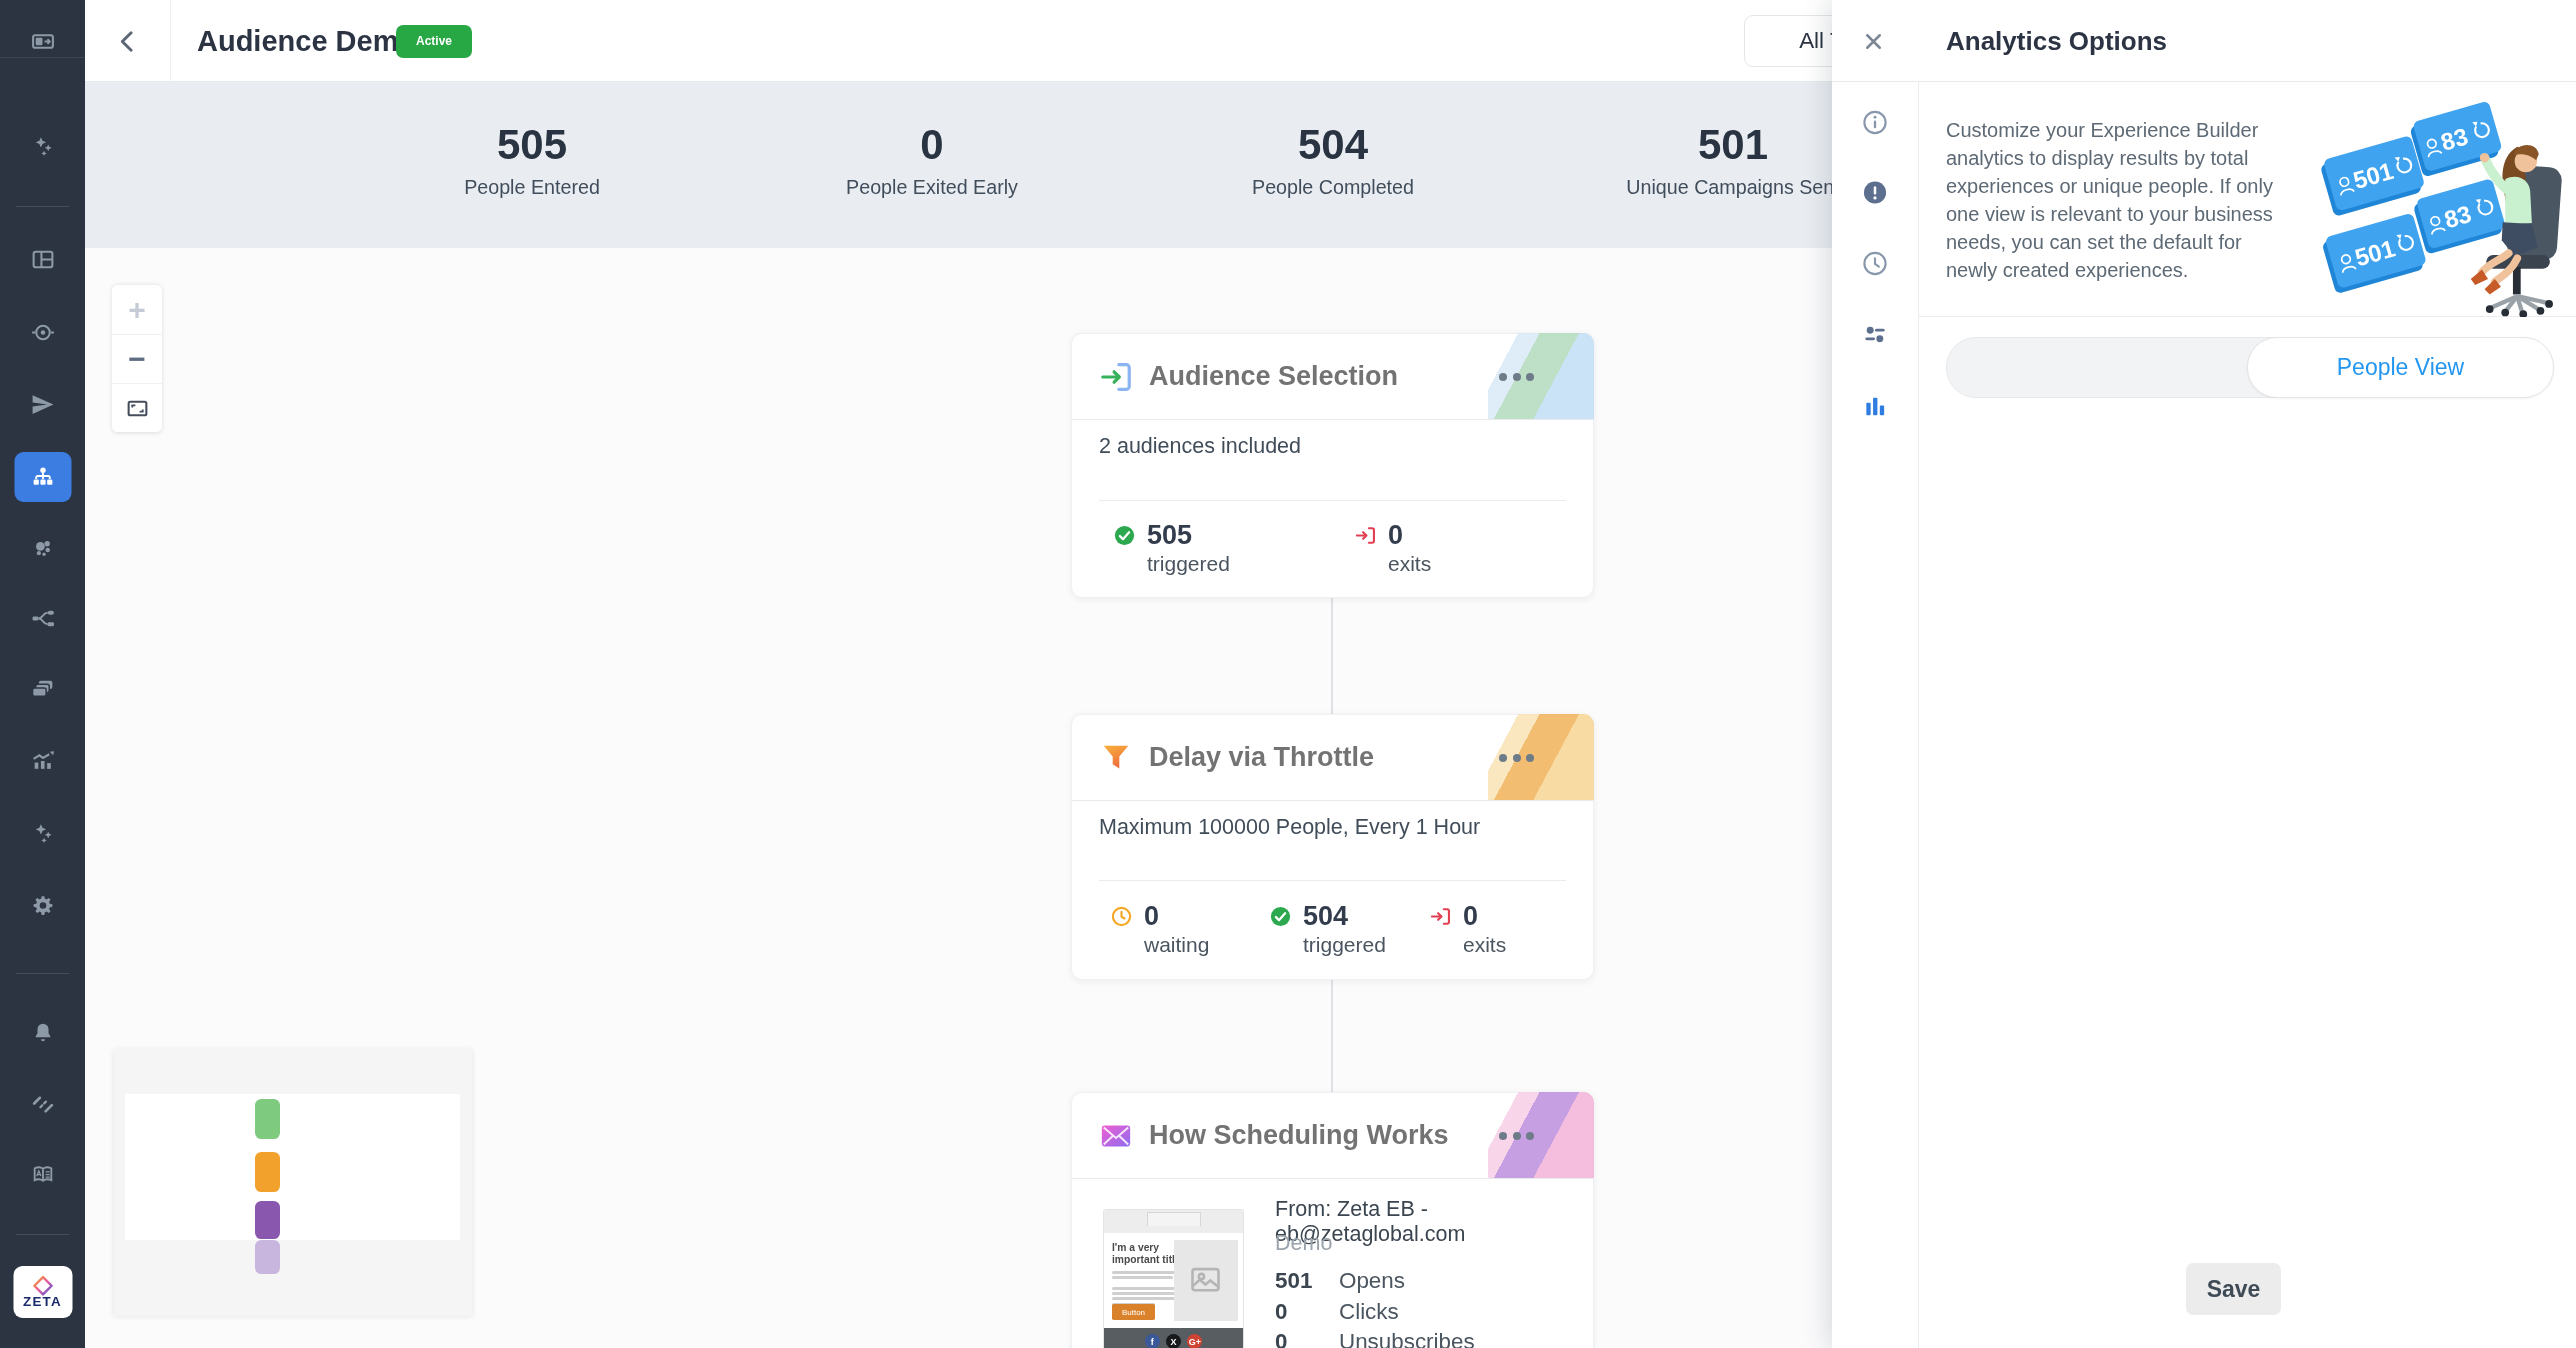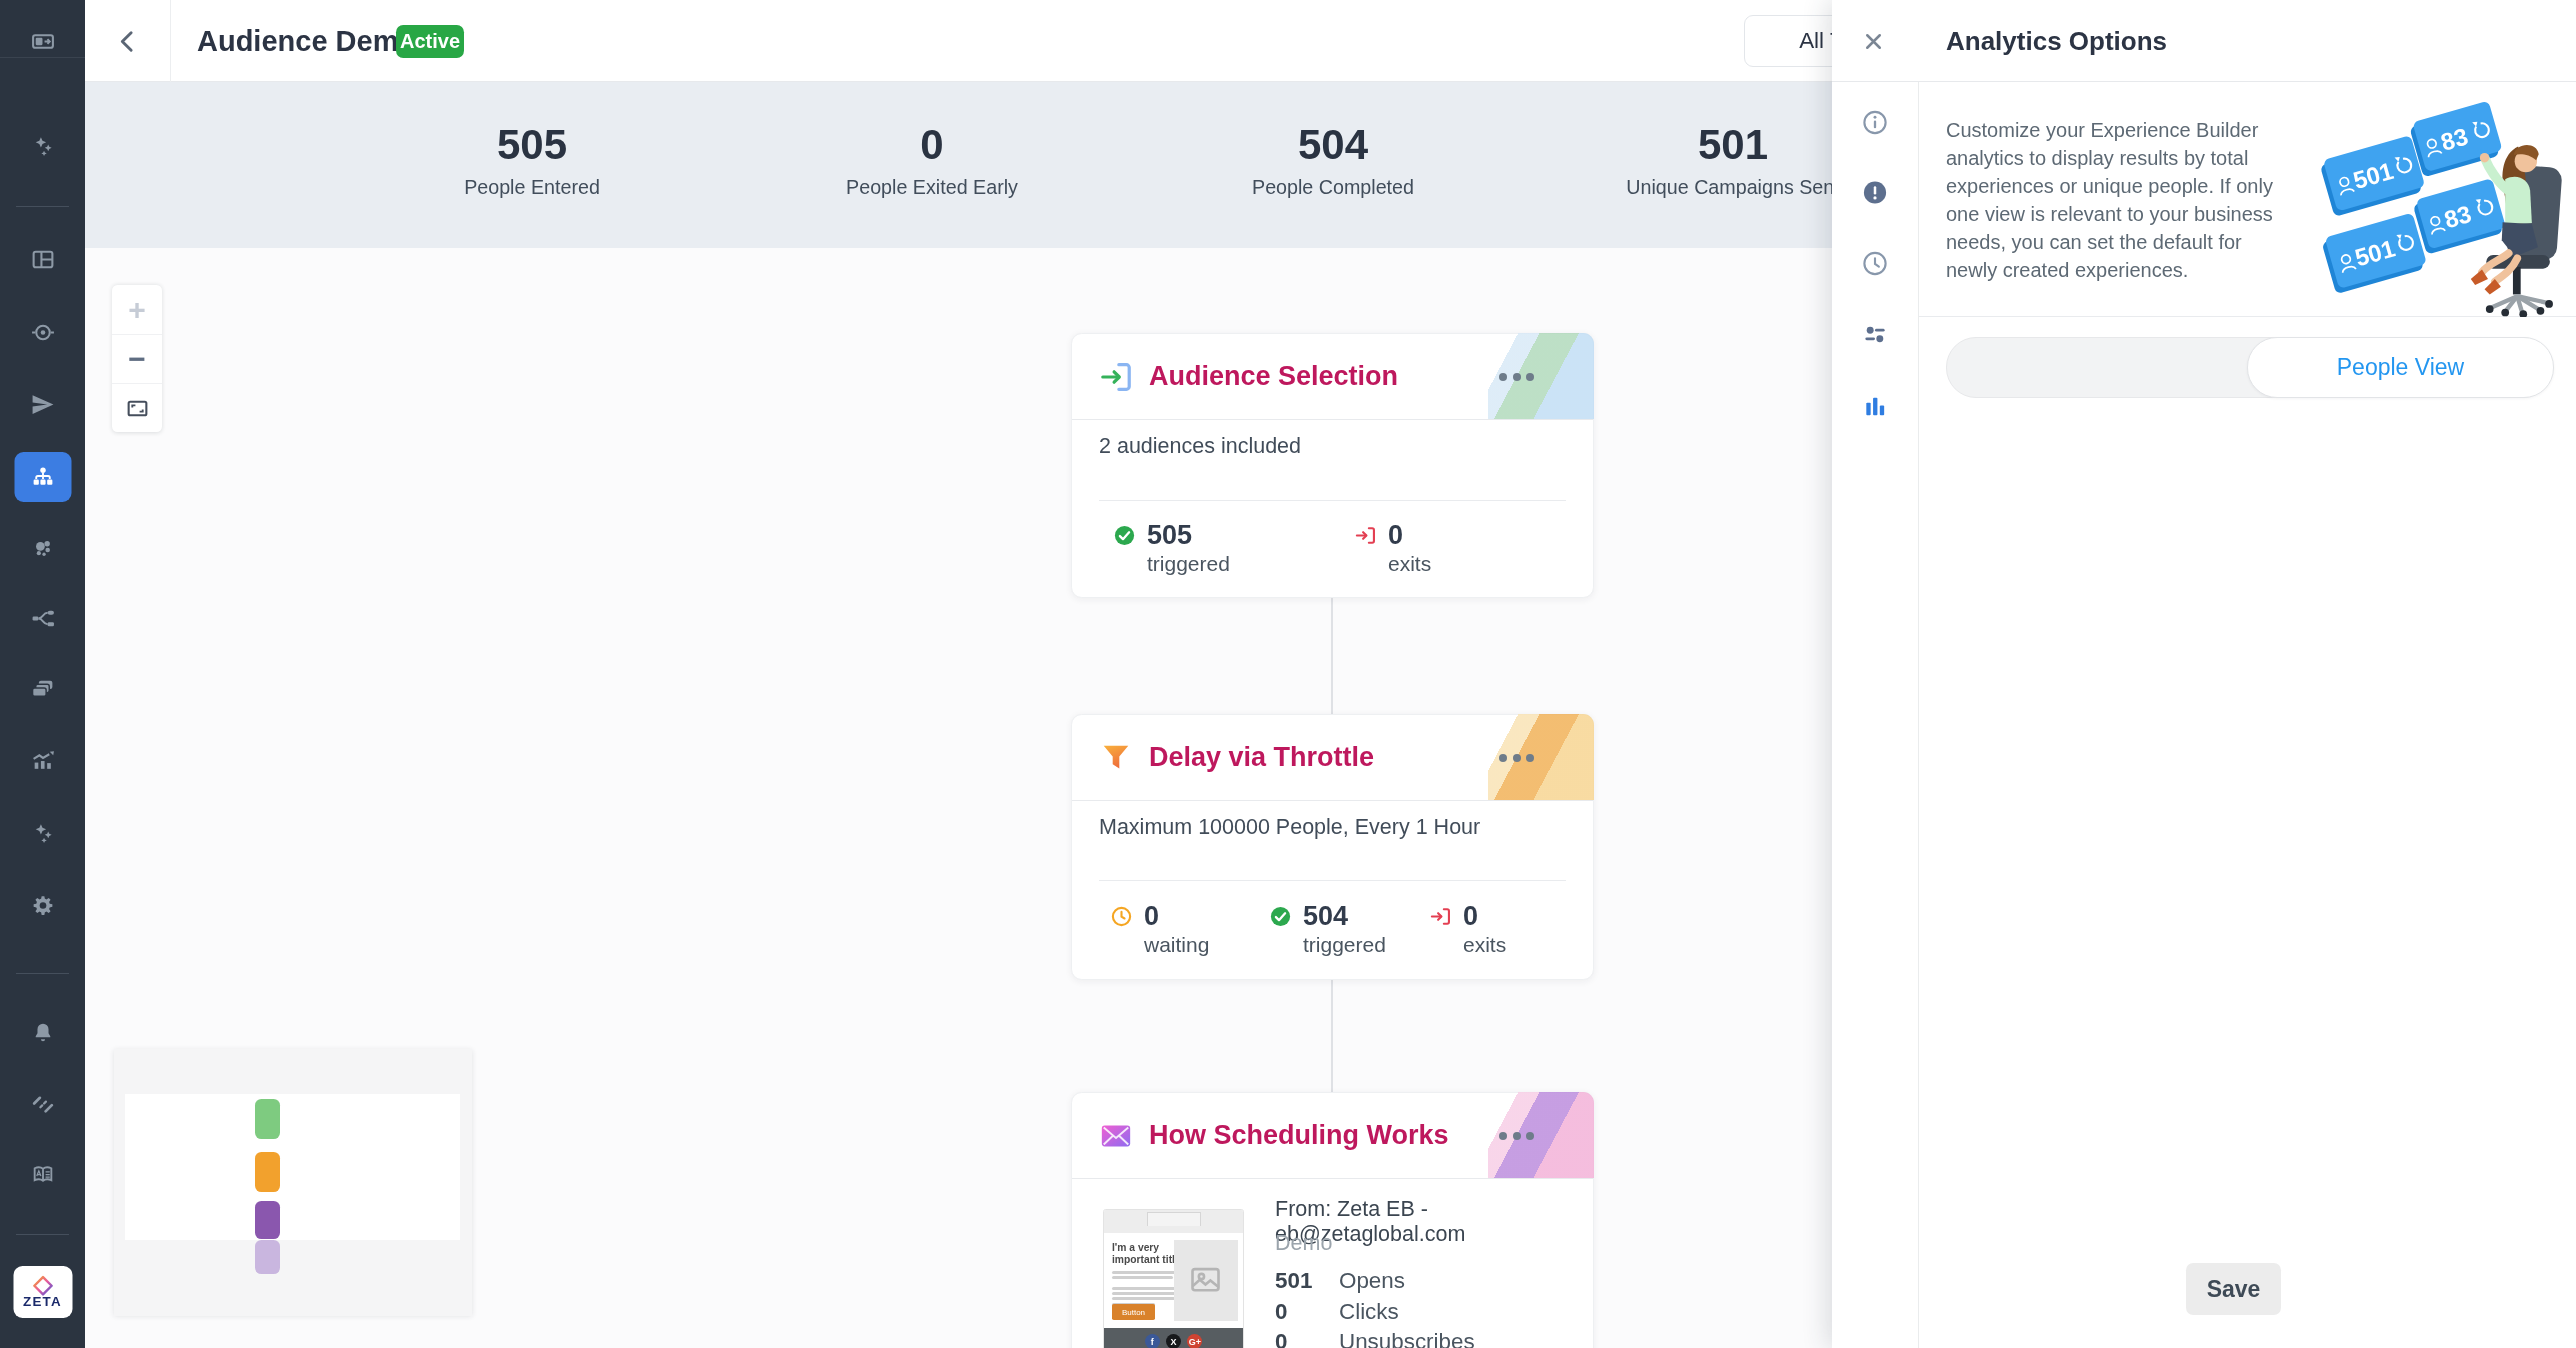--- a/index.html
+++ b/index.html
@@ -17,22 +17,22 @@
   .zeta-box { position:absolute; left:50%; transform:translate(-50%,-50%); top:1292px; width:59px; height:52px;
               background:#fff; border-radius:9px; display:flex; flex-direction:column; align-items:center; justify-content:center; cursor:pointer; }
   .zeta-text { font-size:13.4px; font-weight:bold; color:#1b2a6b; letter-spacing:1.3px; margin-top:-1.8px; }
 
   
   .main { position:absolute; left:85px; top:0; width:2491px; height:1349px; }
   .topbar { position:absolute; left:0; top:0; width:2491px; height:82px; background:#fff; border-bottom:0.9px solid #e7e9ec; z-index:5; }
   .back-col { position:absolute; left:0; top:0; width:86px; height:82px; border-right:0.9px solid #eceef0;
               display:flex; align-items:center; justify-content:center; cursor:pointer; }
   .page-title { position:absolute; left:112px; top:0; height:82px; line-height:82px; font-size:29px; font-weight:bold; color:#2c3444; }
-  .badge { position:absolute; left:311px; top:25px; height:33px; line-height:33px; padding:0 4px; background:#28a745;
-           border-radius:7.2px; color:#fff; font-size:20px; font-weight:bold; }
+  .badge { position:absolute; left:311px; top:25px; height:33px; line-height:33px; padding:0 20px; background:#28a745;
+           border-radius:7.2px; color:#fff; font-size:12px; font-weight:bold; }
   .time-btn { position:absolute; left:1659px; top:15px; width:190px; height:52px; background:#fff; border:1.8px solid #e3e6ea;
               border-radius:9px; font-size:22.4px; color:#2c3444; display:flex; align-items:center; justify-content:center; cursor:pointer; }
 
   .statsbar { position:absolute; left:0; top:82px; width:2491px; height:166px; background:#e9edf2; }
   .stat { position:absolute; top:39px; transform:translateX(-50%); text-align:center; }
   .stat .v { font-size:42px; font-weight:bold; color:#2a3342; }
   .stat .l { font-size:19.7px; color:#414d5b; margin-top:7.2px; }
 
   
   .canvas { position:absolute; left:0; top:249px; width:2491px; height:1100px; background:#fbfbfc; overflow:hidden; }
@@ -41,21 +41,21 @@
   .zoomctl { position:absolute; left:27px; top:36px; width:50px; background:#fff; border-radius:5.4px;
              box-shadow:0 0.9px 4.5px rgba(30,40,50,.14); overflow:hidden; }
   .zcell { width:50px; height:49px; display:flex; align-items:center; justify-content:center; cursor:pointer; border-top:0.9px solid #f0f1f3; }
   .zcell:first-child { border-top:none; }
   .zplus { font-size:30px; color:#c6ccd6; font-weight:bold; }
   .zminus { font-size:30px; color:#5f6d82; font-weight:bold; }
 
   .node { position:absolute; left:986px; width:523px; background:#fff; border:0.9px solid #eef0f2; border-radius:10.7px;
           box-shadow:0 1.8px 7.2px rgba(30,40,50,.06); cursor:pointer; }
   .node-head { position:relative; height:86px; border-bottom:0.9px solid #e8eaed; display:flex; align-items:center; padding-left:27px; }
-  .node-title { font-size:27px; font-weight:bold; color:#be185d; margin-left:16px; }
+  .node-title { font-size:27px; font-weight:bold; color:#737373; margin-left:16px; }
   .dots { position:absolute; right:59px; top:50%; transform:translateY(-50%); display:flex; gap:5.4px; cursor:pointer; }
   .dots i { width:8px; height:8px; border-radius:50%; background:#6e7c8a; }
   .decor { position:absolute; top:-0.9px; right:-0.9px; width:106px; height:86px; border-top-right-radius:10.7px; }
   .decor.c1 { background:
       linear-gradient(118deg, rgba(0,0,0,0) 34%, rgba(167,213,179,.75) 34%, rgba(167,213,179,.75) 60%, rgba(190,220,244,.8) 60%),
       linear-gradient(118deg, rgba(0,0,0,0) 20%, rgba(214,232,246,.8) 20%, rgba(214,232,246,.8) 34%, rgba(0,0,0,0) 34%); }
   .decor.c2 { background:
       linear-gradient(118deg, rgba(0,0,0,0) 34%, rgba(240,173,78,.8) 34%, rgba(240,173,78,.8) 60%, rgba(247,213,146,.85) 60%),
       linear-gradient(118deg, rgba(0,0,0,0) 20%, rgba(249,227,181,.85) 20%, rgba(249,227,181,.85) 34%, rgba(0,0,0,0) 34%); }
   .decor.c3 { background:

